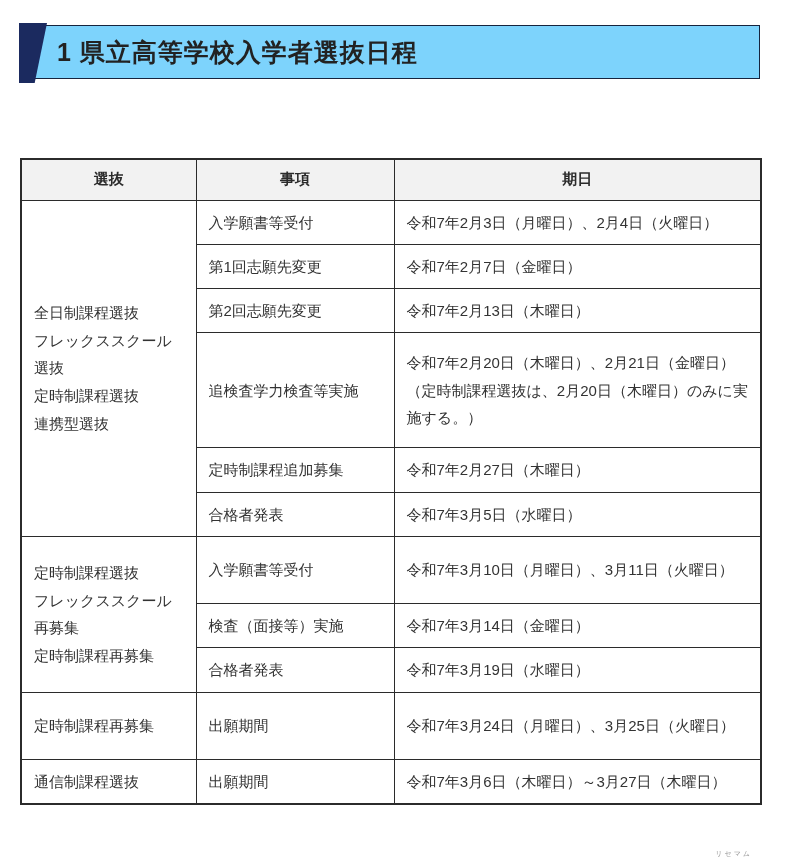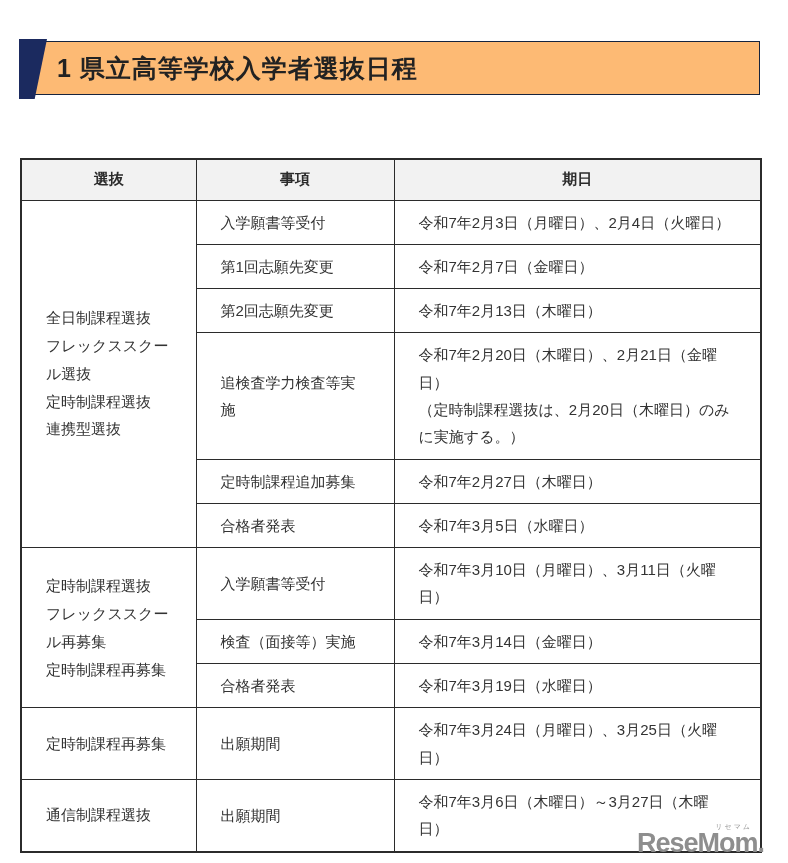--- a/index.html
+++ b/index.html
@@ -12,25 +12,25 @@
     width: 788px;
     height: 863px;
     background: #ffffff;
     overflow: hidden;
   }
 
   
   .header-box {
     position: absolute;
     left: 20px;
-    top: 41px;
+    top: 25px;
     width: 740px;
     height: 54px;
     border: 1.5px solid #16243e;
-    background: #fdba74;
+    background: #7dd3fc;
   }
   .accent {
     position: absolute;
     left: -2px;
     top: -3px;
     width: 28px;
     height: 60px;
     background: #1b2a5f;
     clip-path: polygon(0 0, 100% 0, 56% 100%, 0 100%);
   }
@@ -84,21 +84,21 @@
   col.c3 { width: 367px; }
   th {
     background: #f2f2f2;
     font-weight: bold;
     text-align: center;
     height: 41px;
     font-size: 15px;
     color: #2b2b2b;
   }
   td {
-    padding: 8px 24px;
+    padding: 8px 12px;
     line-height: 1.82;
     white-space: pre-line;
     text-align: left;
   }
   td.sel { line-height: 1.85; }
   tr.h43  { height: 43px; }
   tr.h40  { height: 40px; }
   tr.h115 { height: 115px; }
   tr.h67  { height: 67px; }
 
@@ -207,16 +207,15 @@
       <tr class="h40">
         <td class="sel">通信制課程選抜</td>
         <td>出願期間</td>
         <td>令和7年3月6日（木曜日）～3月27日（木曜日）</td>
       </tr>
     </tbody>
   </table>
 
   <div class="logo">
     <span class="logo-ruby">リセマム</span>
-    <span class="logo-text">ReseMom.</span>
   </div>
 
 </div>
 
 </body></html>

